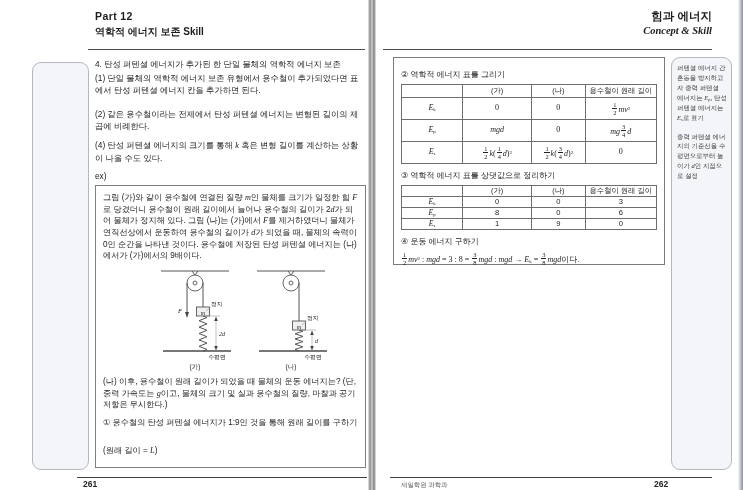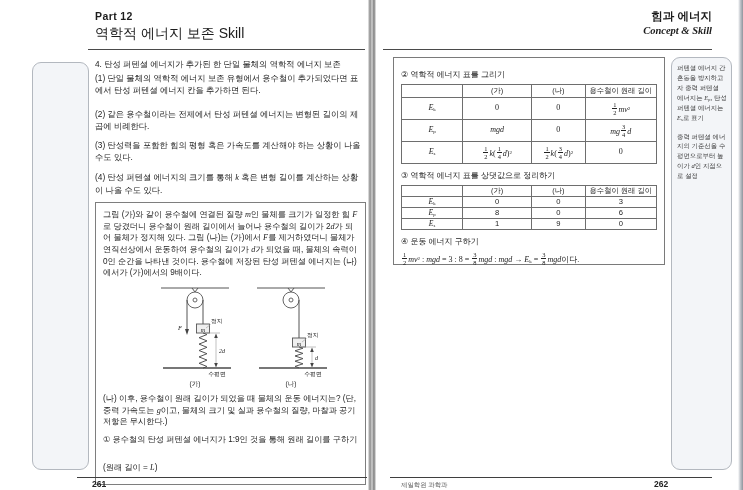--- a/index.html
+++ b/index.html
@@ -9,21 +9,21 @@
   .page{position:absolute;top:0;height:490px;background:#fff}
   .page-left{left:0;width:368px}
   .page-right{left:376px;width:363px}
   .gutter{position:absolute;left:368px;top:0;width:8px;height:490px;
     background:linear-gradient(90deg,#f0f0f0 0%,#8a8a8a 25%,#d2d2d2 50%,#7c7c7c 75%,#f0f0f0 100%)}
   .edge{position:absolute;right:0;top:0;width:5px;height:490px;
     background:linear-gradient(90deg,#fff 0%,#c3c7cd 45%,#8e949c 100%)}
 
   
   .lp-part{position:absolute;left:95px;top:10px;font-size:10.5px;font-weight:700;letter-spacing:.4px}
-  .lp-title{position:absolute;left:95px;top:25px;font-size:14px;font-weight:400}
+  .lp-title{position:absolute;left:95px;top:25px;font-size:10px;font-weight:700}
   .rule{position:absolute;height:0;border-top:1.6px solid #4a4a4a}
   .lp-rule{left:88px;top:49px;width:277px}
   .rp-title{position:absolute;right:27px;top:9px;font-size:11.5px;font-weight:700}
   .rp-sub{position:absolute;right:27px;top:25px;font-size:10.5px;font-weight:700;font-style:italic;
     font-family:"Liberation Serif",serif}
   .rp-rule{left:7px;top:49px;width:329px}
 
   
   .note-box{position:absolute;border:1px solid #b3b8bf;border-radius:9px;background:#f3f5f8}
   .nb-left{left:32px;top:62px;width:57px;height:408px}
@@ -65,21 +65,21 @@
   sub{font-size:.62em;vertical-align:-.2em}
   .fr{display:inline-block;vertical-align:-.5em;text-align:center;line-height:1.12;font-size:.8em;margin:0 1px}
   .fr .n{display:block;border-bottom:.8px solid #222;padding:0 1px}
   .fr .d{display:block;padding:0 1px}
 
   
   .foot-rule{position:absolute;top:477px;border-top:1.2px solid #3f3f3f;height:0}
   .fr-left{left:77px;width:290px}
   .fr-right{left:14px;width:322px}
   .pagenum{position:absolute;top:479px;font-size:8.5px;font-weight:700;color:#222}
-  .pn-left{left:92px}
+  .pn-left{left:83px}
   .pn-right{left:278px}
   .foot-label{position:absolute;left:25px;top:481px;font-size:6.4px;color:#555}
 
   
   .fig text{fill:#222;font-family:"Liberation Sans","DejaVu Sans",sans-serif}
   .fig .ln{stroke:#555;stroke-width:1;fill:none}
   .fig .thick{stroke:#4a4a4a;stroke-width:1.3;fill:none}
   .fig .thin{stroke:#999;stroke-width:.6;fill:none}
   .fig .box{fill:#efefef;stroke:#555;stroke-width:.9}
   .fig .pulley{fill:#fff;stroke:#666;stroke-width:1}
@@ -95,22 +95,22 @@
     <div class="lp-part">Part 12</div>
     <div class="lp-title">역학적 에너지 보존 Skill</div>
     <div class="rule lp-rule"></div>
 
     <div class="note-box nb-left"></div>
 
     <div class="lp-content">
       <p class="heading">4. 탄성 퍼텐셜 에너지가 추가된 한 단일 물체의 역학적 에너지 보존</p>
       <p class="i0">(1) 단일 물체의 역학적 에너지 보존 유형에서 용수철이 추가되었다면 표에서 탄성 퍼텐셜 에너지 칸을 추가하면 된다.</p>
       <p class="i1">(2) 같은 용수철이라는 전제에서 탄성 퍼텐셜 에너지는 변형된 길이의 제곱에 비례한다.</p>
-      <p class="i2">(3) 탄성력을 포함한 힘의 평형 혹은 가속도를 계산해야 하는 상황이 나올 수도 있다.</p>
       <p class="i3">(4) 탄성 퍼텐셜 에너지의 크기를 통해 <i>k</i> 혹은 변형 길이를 계산하는 상황이 나올 수도 있다.</p>
+      <p class="ex">ex)</p>
 
       <div class="problem-box">
         <p>그림 (가)와 같이 용수철에 연결된 질량 <i>m</i>인 물체를 크기가 일정한 힘 <i>F</i>로 당겼더니 용수철이 원래 길이에서 늘어나 용수철의 길이가 2<i>d</i>가 되어 물체가 정지해 있다. 그림 (나)는 (가)에서 <i>F</i>를 제거하였더니 물체가 연직선상에서 운동하여 용수철의 길이가 <i>d</i>가 되었을 때, 물체의 속력이 0인 순간을 나타낸 것이다. 용수철에 저장된 탄성 퍼텐셜 에너지는 (나)에서가 (가)에서의 9배이다.</p>
 
         <svg class="fig" width="235" height="106" viewBox="0 0 235 106">
 
           <g>
             <line class="ln" x1="48" y1="6" x2="116" y2="6"></line>
             <line class="ln" x1="79" y1="6" x2="82" y2="10"></line>
             <line class="ln" x1="85" y1="6" x2="82" y2="10"></line>

